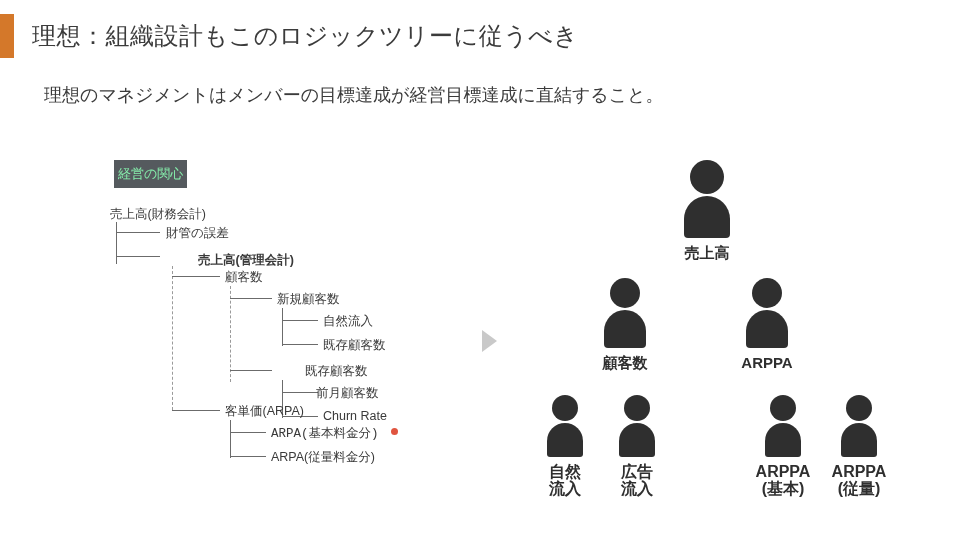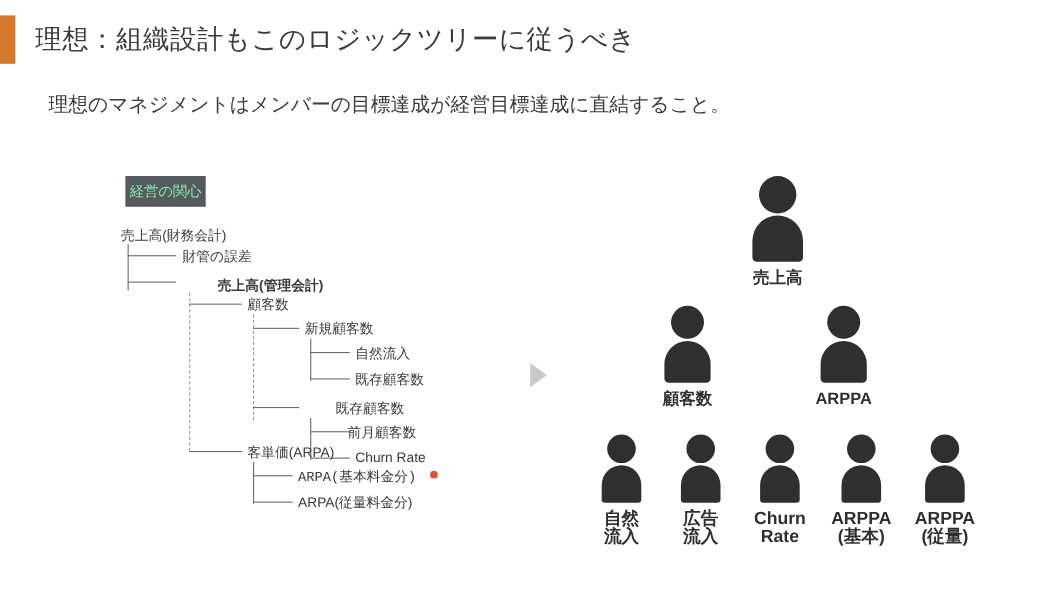--- a/index.html
+++ b/index.html
@@ -232,28 +232,20 @@
 流入</div>
   </div>
   <div class="person sz-sm" style="left:82px; top:235px; width:70px;">
     <div class="glyph">
       <div class="head"></div>
       <div class="body"></div>
     </div>
     <div class="lbl">広告
 流入</div>
   </div>
-  <div class="person sz-sm" style="left:154px; top:235px; width:70px;">
-    <div class="glyph">
-      <div class="head"></div>
-      <div class="body"></div>
-    </div>
-    <div class="lbl">Churn
-Rate</div>
-  </div>
   <div class="person sz-sm" style="left:226px; top:235px; width:74px;">
     <div class="glyph">
       <div class="head"></div>
       <div class="body"></div>
     </div>
     <div class="lbl">ARPPA
 (基本)</div>
   </div>
   <div class="person sz-sm" style="left:302px; top:235px; width:74px;">
     <div class="glyph">

